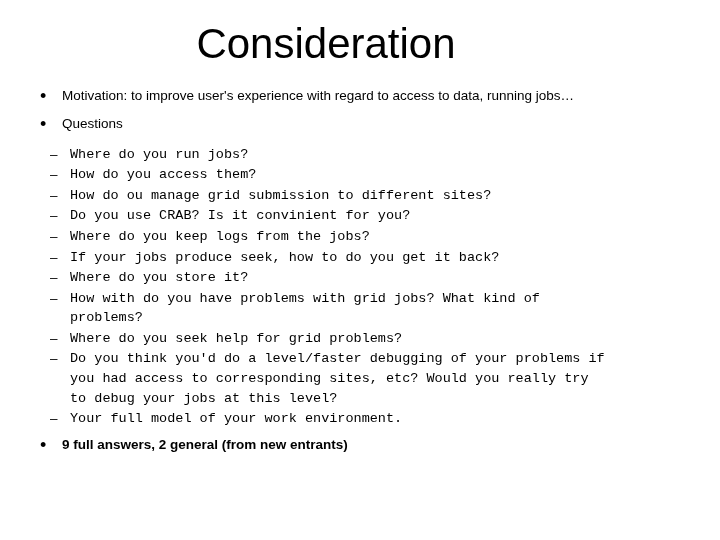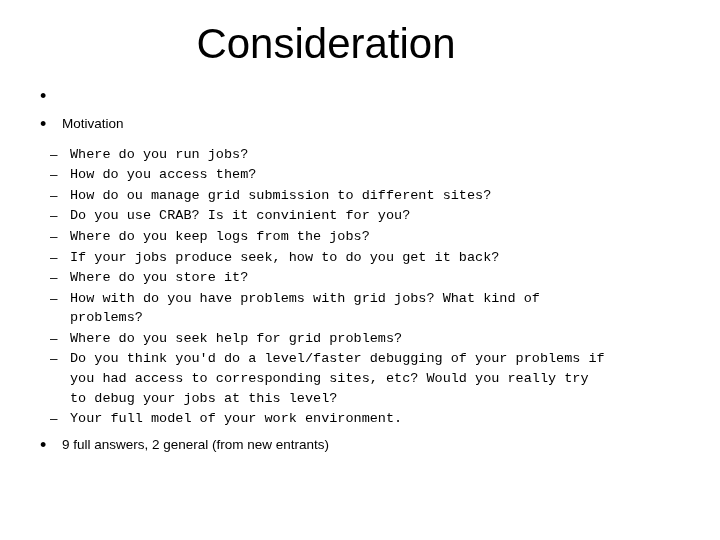--- a/index.html
+++ b/index.html
@@ -79,39 +79,40 @@
     .dash {
       min-width: 14px;
     }
 
     .sub-text {
       flex: 1;
       font-family: Liberation Mono, monospace;
     }
 
     .bold-item {
-      font-weight: normal;
+      font-weight: bold;
     }
   </style>
 </head>
 <body>
 
 <div class="page-container">
   <h1 class="title">Consideration</h1>
 
   <div class="content-area">
 
     <div class="bullet-item">
       <span class="bullet-dot">•</span>
+      <span class="bullet-text">Motivation: to improve user's experience with regard to access to data, running jobs…</span>
     </div>
 
     <div class="bullet-item" style="flex-direction: column; margin-left: 0;">
       <div style="display:flex; flex-direction:row; gap:6px;">
         <span class="bullet-dot">•</span>
-        <span class="bullet-text">Motivation</span>
+        <span class="bullet-text">Questions</span>
       </div>
       <div class="sub-list">
         <div class="sub-item">
           <span class="dash">–</span>
           <span class="sub-text">Where do you run jobs?</span>
         </div>
         <div class="sub-item">
           <span class="dash">–</span>
           <span class="sub-text">How do you access them?</span>
         </div>

